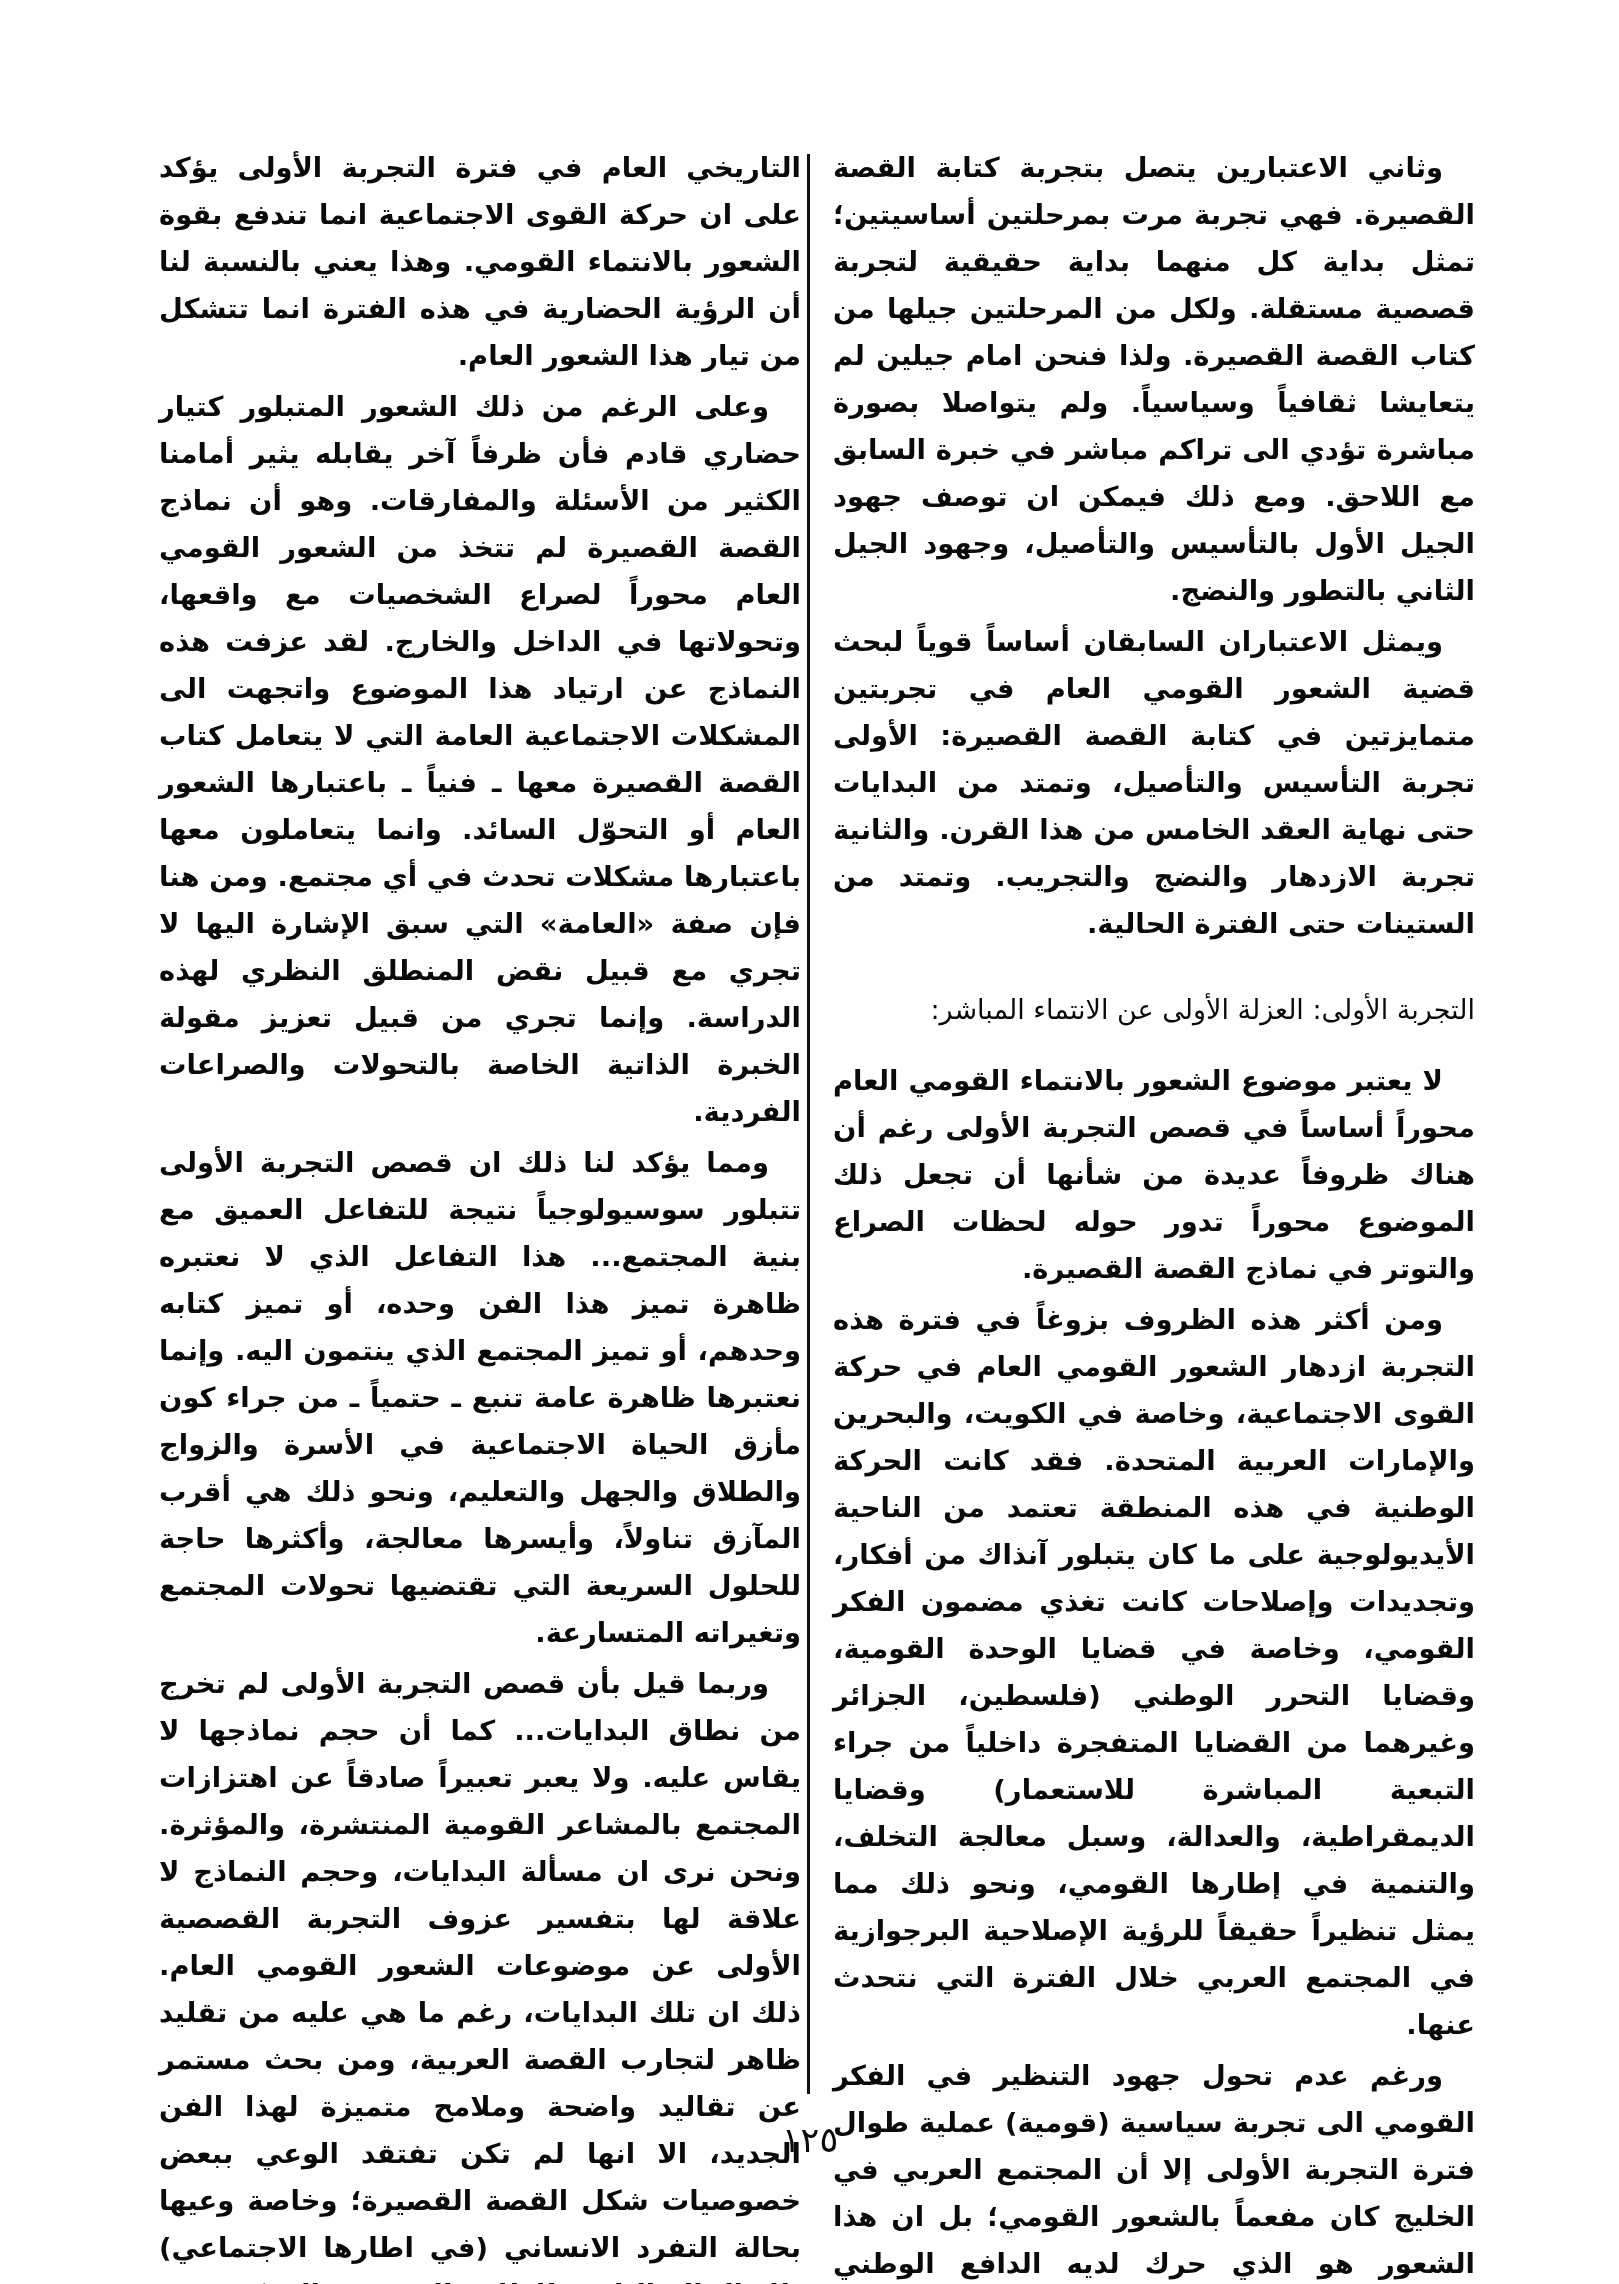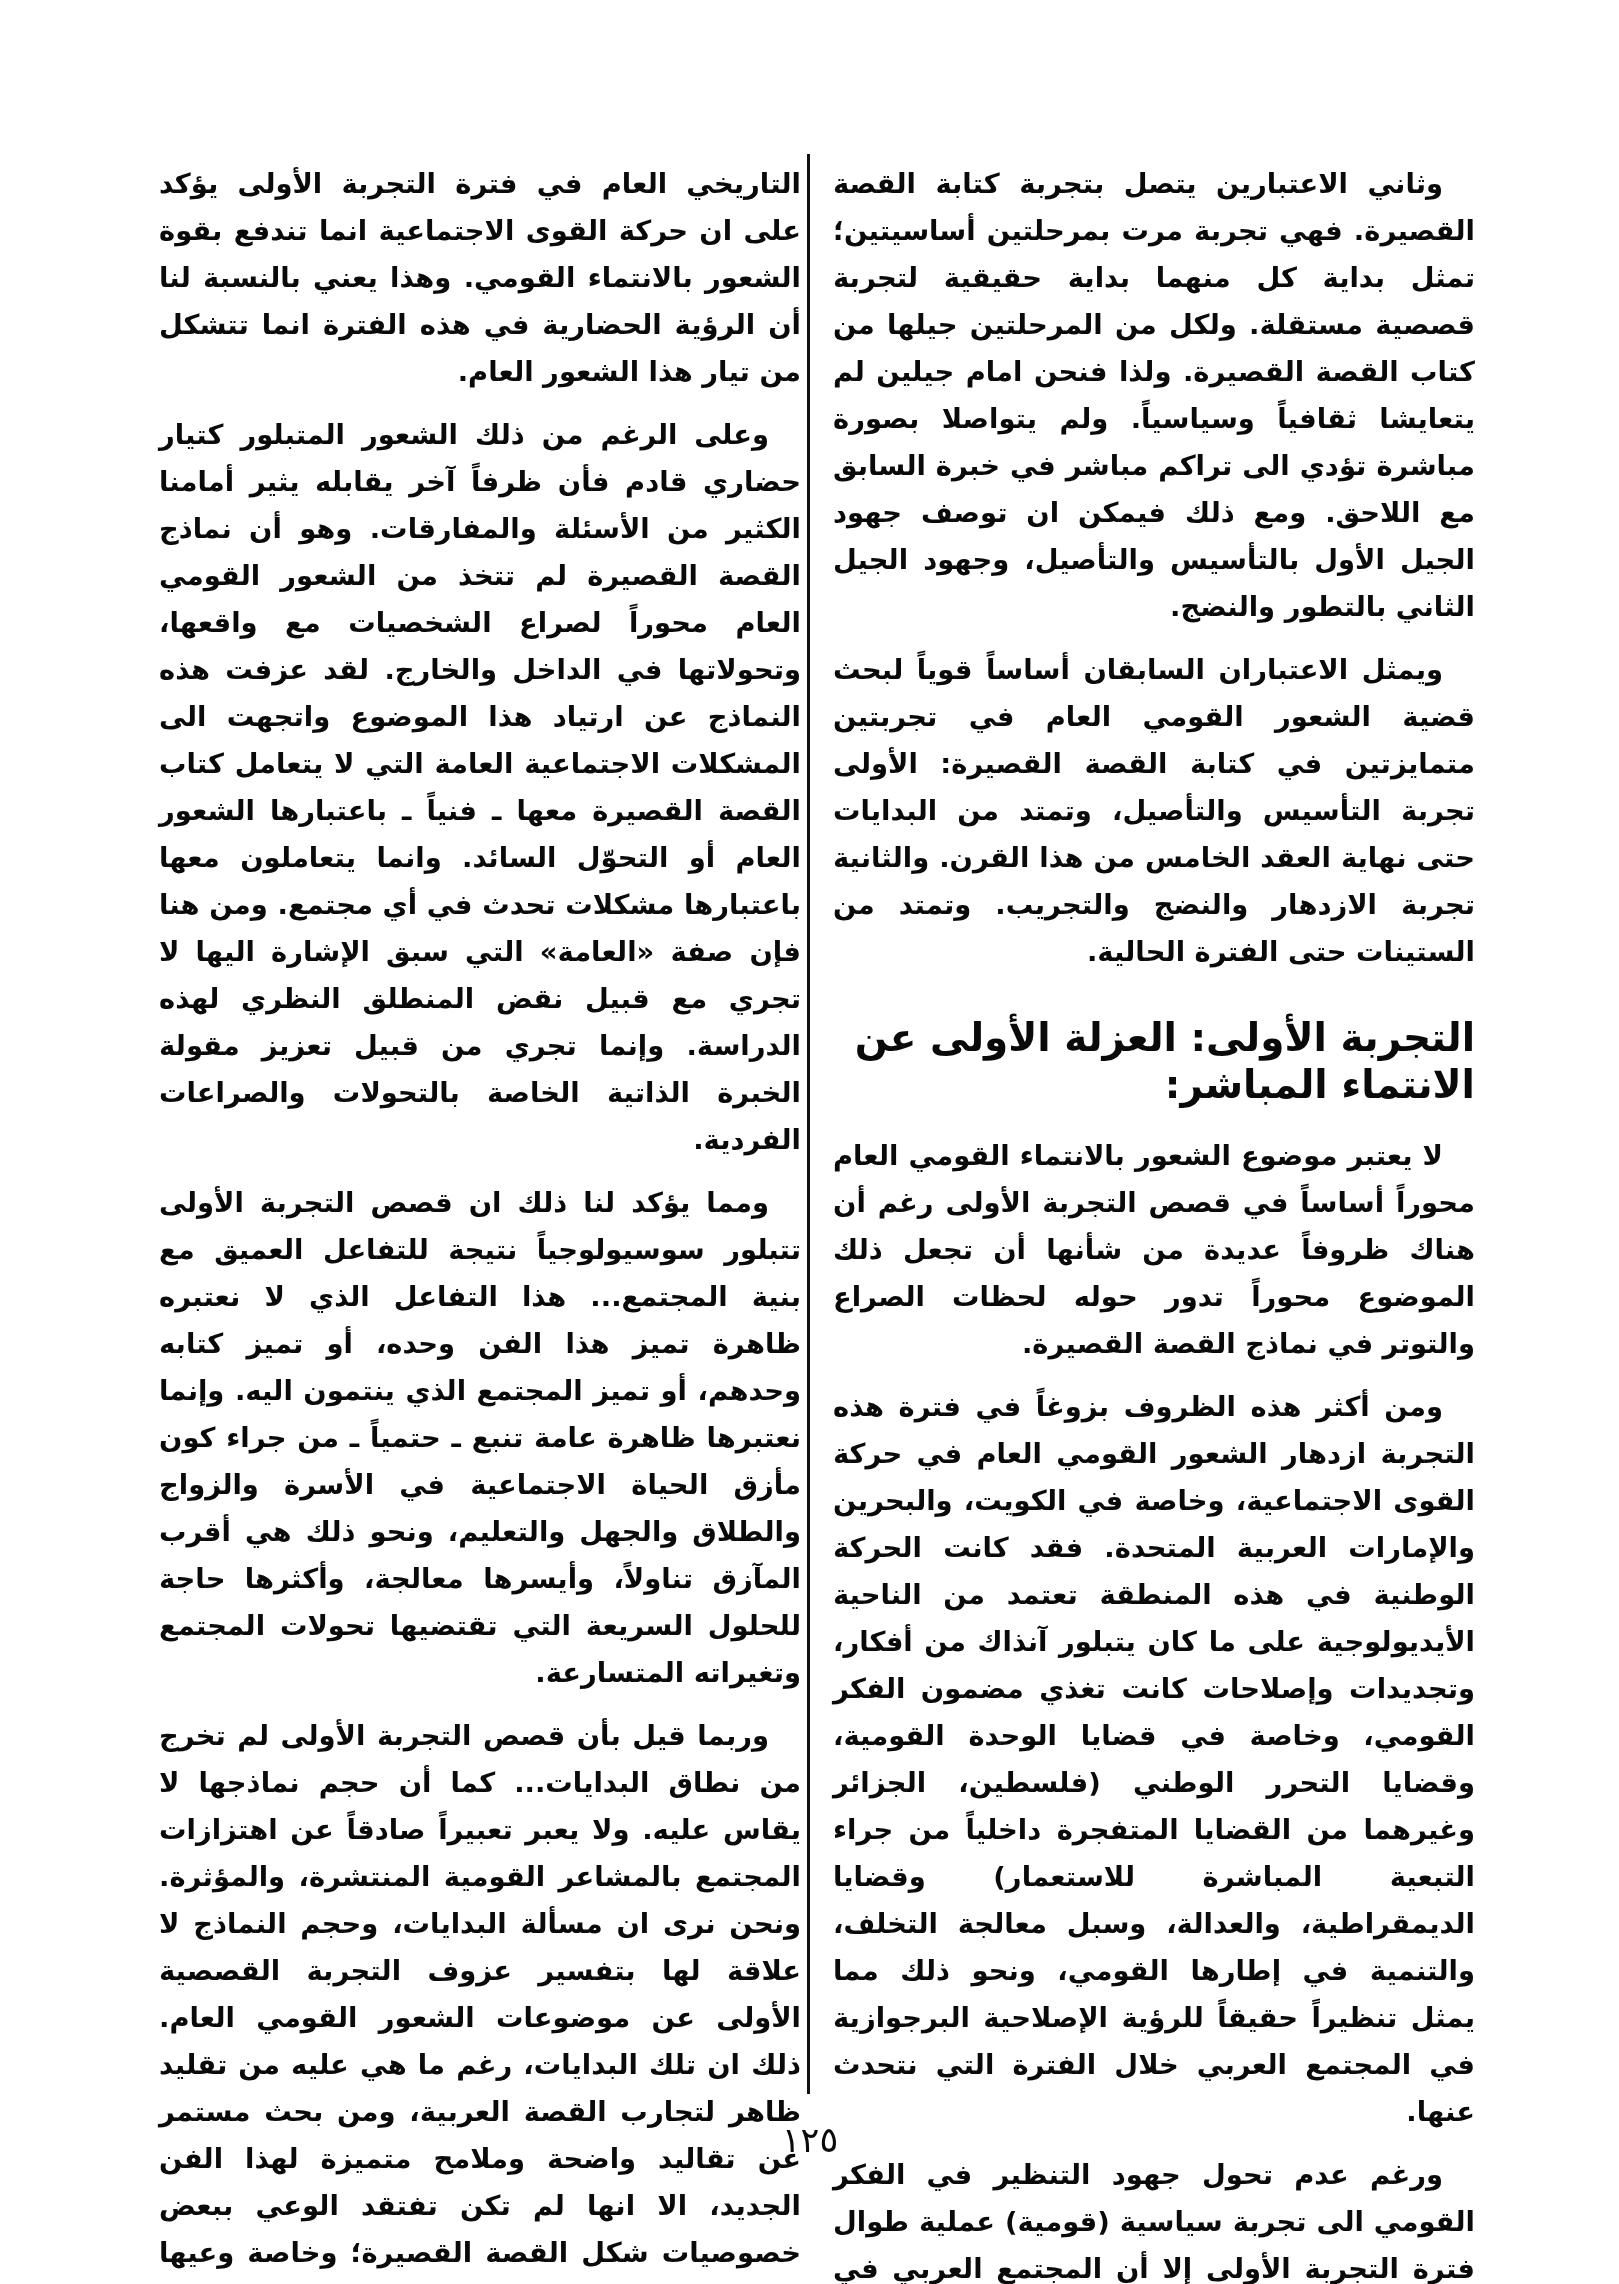--- a/index.html
+++ b/index.html
@@ -29,29 +29,29 @@
       direction: rtl;
       text-align: justify;
       text-align-last: right;
       font-size: 27.4px;
       line-height: 47px;
       font-weight: bold;
     }
     .col-right { left: 833px; }
     .col-left  { left: 159px; }
     .para {
-      margin: 16px 0 4px 0;
+      margin: 0 0 4px 0;
       text-indent: 0;
     }
     .para.indent { text-indent: 32px; }
     .heading {
       margin: 39px 0 24px 0;
-      font-size: 39px;
+      font-size: 27px;
       line-height: 47px;
-      font-weight: bold;
+      font-weight: normal;
       text-align: right;
       text-align-last: right;
     }
     .divider {
       position: absolute;
       left: 807px;
       top: 154px;
       width: 2.7px;
       height: 1940px;
       background: #111111;

